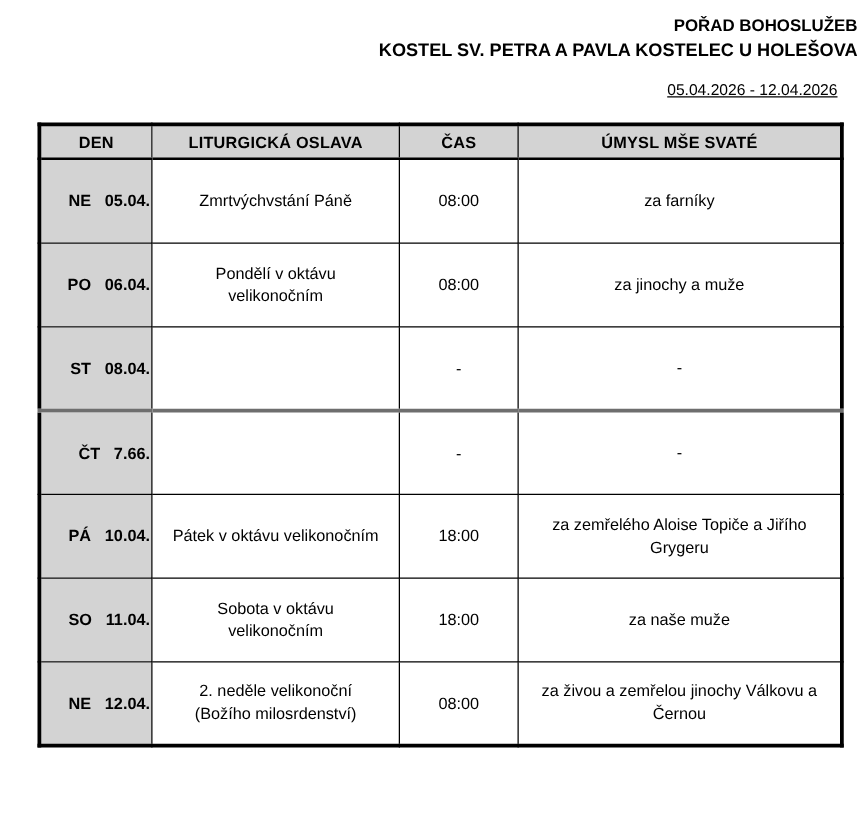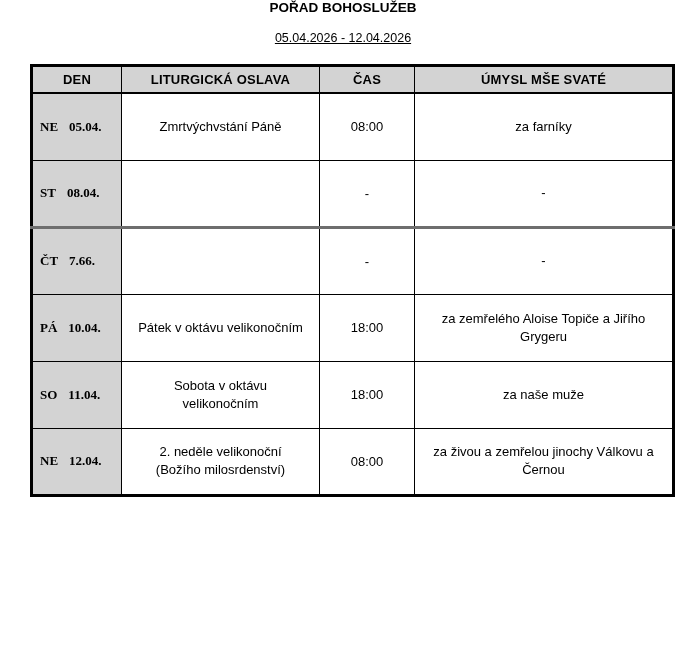--- a/index.html
+++ b/index.html
@@ -1,21 +1,21 @@
 <!DOCTYPE html>
 <html style="--header-bg: #d3d3d3; --day-bg: #d3d3d3; --divider: #6e6e6e;"><head>
 <meta charset="utf-8">
 <style>
   html, body { margin:0; padding:0; }
   body {
     width:686px; height:671px; background:#ffffff; color:#000;
     font-family:"Liberation Sans", sans-serif;
     -webkit-font-smoothing:antialiased;
   }
-  .titles { text-align:center; }
+  .titles { text-align:right; padding-top:13px; }
   .title-main   { font-size:13.5px; font-weight:bold; margin:0 0 5px 0; }
   .title-church { font-size:14.5px; font-weight:bold; margin:0 0 7px 0; }
   .title-dates  { font-size:12.5px; font-weight:normal; margin:16px;text-decoration:underline; }
 
   table.schedule {
     border-collapse:collapse; table-layout:fixed;
     width:642px; margin:19px 0 0 30px;
     border:3px solid #000;
   }
   .schedule th, .schedule td {
@@ -25,34 +25,34 @@
   }
   .schedule thead th {
     background:var(--header-bg,#d3d3d3);
     font-weight:bold; height:23px;
     border-bottom:2px solid #000;
     letter-spacing:0.2px;
   }
   .schedule tbody tr { height:67px; }
   td.day-cell {
     background:var(--day-bg,#d3d3d3);
-    font-weight:bold; text-align:left; padding-left:7px;
+    font-weight:bold; text-align:right; padding-left:7px;
     white-space:nowrap;
-    font-family:Liberation Serif, serif;
   }
   td.day-cell .date-part { margin-left:11px; }
   .feast-text  { max-width:170px; margin:0 auto; line-height:1.35;text-align:center; }
   .intent-text { padding:0 3px; line-height:1.35; }
   tr.divider td { border-top:3px solid var(--divider,#6e6e6e); }
 </style>
 </head>
 <body>
 
 <div class="titles">
   <p class="title-main">POŘAD BOHOSLUŽEB</p>
+  <p class="title-church">KOSTEL SV. PETRA A PAVLA KOSTELEC U HOLEŠOVA</p>
   <p class="title-dates">05.04.2026 - 12.04.2026</p>
 </div>
 
 <table class="schedule">
   <colgroup>
     <col style="width:90px">
       <col style="width:198px">
       <col style="width:95px">
       <col style="width:259px">
   </colgroup>
@@ -66,20 +66,30 @@
   </thead>
   <tbody>
       <tr>
     <td class="day-cell"><span>NE</span><span class="date-part">05.04.</span></td>
     <td>
           <div class="feast-text">Zmrtvýchvstání Páně</div>
         </td>
     <td><span>08:00</span></td>
     <td>
           <div class="intent-text">za farníky</div>
+        </td>
+  </tr>
+      <tr>
+    <td class="day-cell"><span>PO</span><span class="date-part">06.04.</span></td>
+    <td>
+          <div class="feast-text">Pondělí v oktávu velikonočním</div>
+        </td>
+    <td><span>08:00</span></td>
+    <td>
+          <div class="intent-text">za jinochy a muže</div>
         </td>
   </tr>
       <tr>
     <td class="day-cell"><span>ST</span><span class="date-part">08.04.</span></td>
     <td>
           <div class="feast-text"></div>
         </td>
     <td><span>-</span></td>
     <td>
           <div class="intent-text">-</div>

